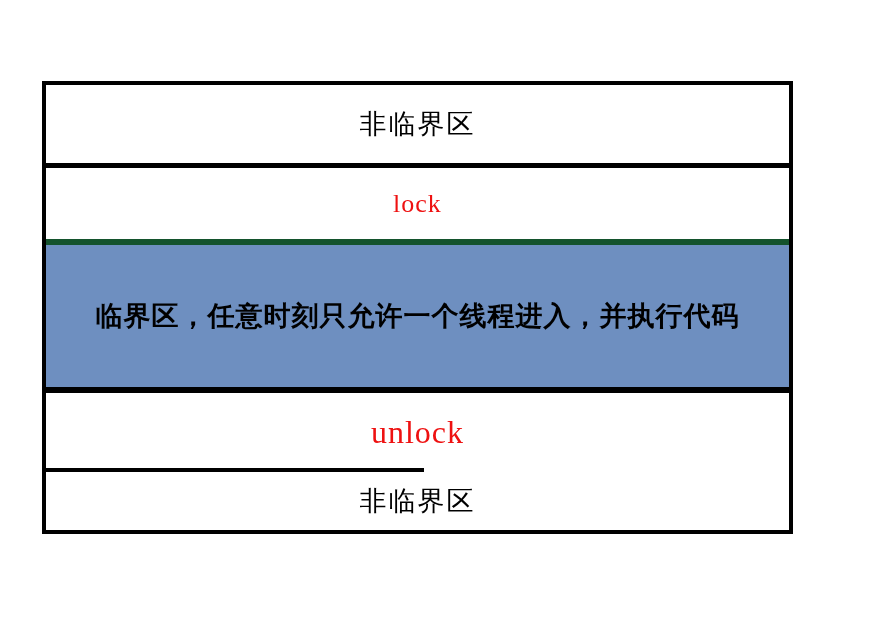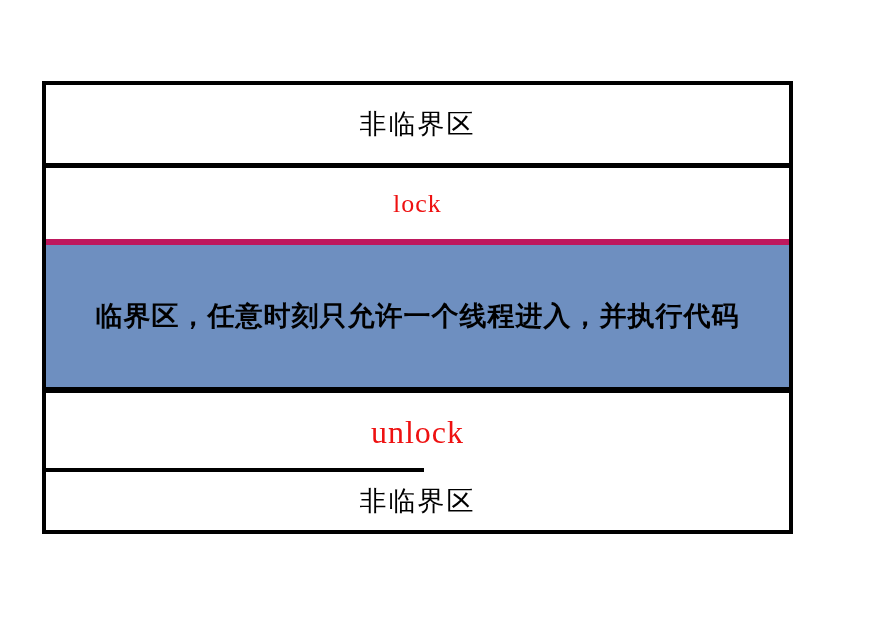--- a/index.html
+++ b/index.html
@@ -63,21 +63,21 @@
     top: 83px;
     height: 71px;
     font-size: 26px;
   }
 
   
   #row-critical {
     top: 154px;
     height: 154px;
     background: #6e8fc0;
-    border-top: 6px solid #be185d;
+    border-top: 6px solid #14532d;
     border-bottom: 6px solid #000000;
     font-size: 27px;
     font-weight: 700;
   }
 
   
   #row-unlock {
     top: 308px;
     height: 79px;
     font-size: 32px;

